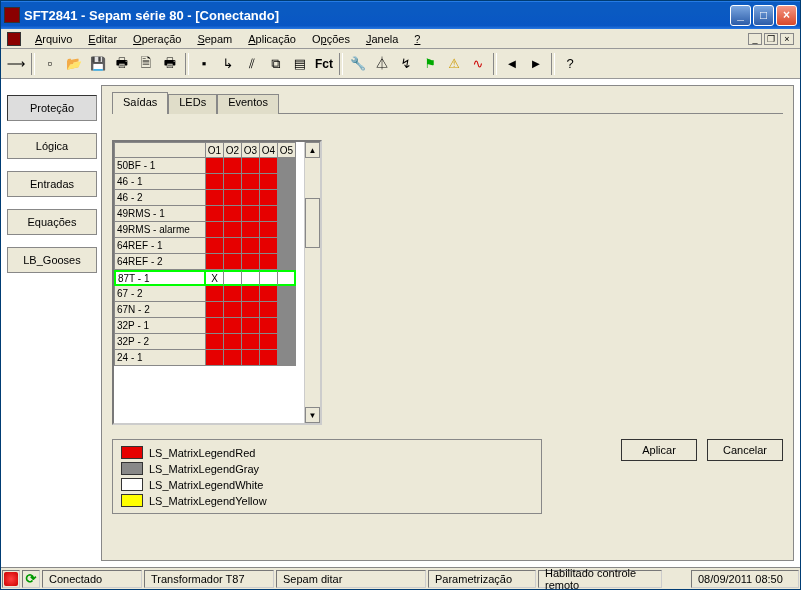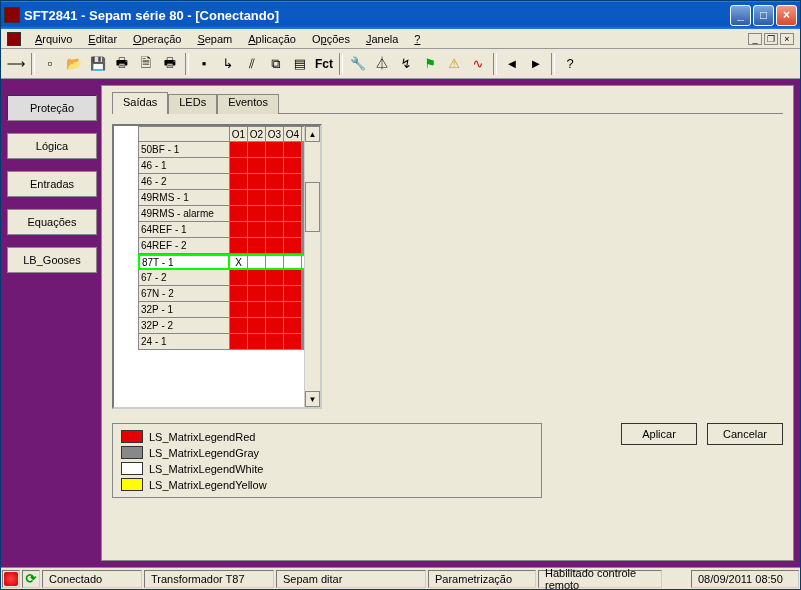--- a/index.html
+++ b/index.html
@@ -15,31 +15,31 @@
 .tb-close { background: linear-gradient(#f59784,#d9492b); color: white; }
 .menubar { height: 20px; background: #ece9d8; display: flex; align-items: center; padding: 0 6px; gap: 0; border-bottom: 1px solid #999; }
 .menu-icon { width: 14px; height: 14px; background: #8b0000; margin-right: 6px; border: 1px solid #333; }
 .menu-item { padding: 2px 8px; cursor: pointer; }
 .menu-item u { text-decoration: underline; }
 .mdi-btns { margin-left: auto; display: flex; gap: 2px; }
 .mdi-btn { width: 14px; height: 12px; border: 1px solid #888; background: #ece9d8; font-size: 9px; display: flex; align-items: center; justify-content: center; cursor: pointer; }
 .toolbar { height: 30px; background: #ece9d8; border-bottom: 1px solid #999; display: flex; align-items: center; padding: 2px 4px; gap: 2px; }
 .tool-btn { width: 22px; height: 22px; border: 1px solid transparent; display: flex; align-items: center; justify-content: center; cursor: pointer; font-size: 13px; }
 .tool-sep { width: 4px; height: 22px; border-left: 1px solid #888; border-right: 1px solid #fff; margin: 0 2px; }
-.content { flex: 1; display: flex; padding: 6px; gap: 4px; background: #701a75; }
+.content { flex: 1; display: flex; padding: 6px; gap: 4px; background: #ffffff; }
 .sidebar { width: 90px; display: flex; flex-direction: column; gap: 12px; padding-top: 10px; }
 .side-btn { height: 26px; border: 1px solid #888; background: #ece9d8; cursor: pointer; font-size: 11px; display: flex; align-items: center; justify-content: center; }
 .side-btn.active { border: 1px inset #888; background: #ddd; }
 .main-panel { flex: 1; border: 1px solid #888; background: #ece9d8; padding: 6px 10px 6px 10px; display: flex; flex-direction: column; }
 .tabs { display: flex; height: 22px; }
 .tab { padding: 3px 10px; border: 1px solid #888; background: #ece9d8; cursor: pointer; font-size: 11px; border-bottom: none; position: relative; }
 .tab.active { background: #ece9d8; z-index: 2; }
 .tab:not(.active) { background: #e0ddc9; margin-top: 2px; padding-top: 1px; padding-bottom: 1px; }
 .tab-underline { flex: 1; border-bottom: 1px solid #888; }
-.matrix-area { border: 2px inset #ccc; background: white; padding: 0; display: flex; margin-top: 10px; width: 210px; height: 285px; position: relative; justify-content: flex-end; }
+.matrix-area { border: 2px inset #ccc; background: white; padding: 0; display: flex; margin-top: 26px; width: 210px; height: 285px; position: relative; }
 .matrix-container { display: flex; flex-direction: column; }
 .matrix-header { display: flex; }
 .matrix-corner { width: 92px; height: 16px; background: #ece9d8; border: 1px solid #888; }
 .matrix-colhead { width: 18px; height: 16px; background: #ece9d8; border: 1px solid #888; border-left: none; font-size: 10px; display: flex; align-items: center; justify-content: center; }
 .matrix-row { display: flex; height: 16px; }
 .matrix-row.selected .row-label { border: 2px solid #00ff00; background: white; }
 .matrix-row.selected .cell { border-top: 2px solid #00ff00; border-bottom: 2px solid #00ff00; }
 .matrix-row.selected .cell:last-child { border-right: 2px solid #00ff00; }
 .row-label { width: 92px; background: #ece9d8; border: 1px solid #888; border-top: none; font-size: 10px; padding-left: 2px; display: flex; align-items: center; white-space: nowrap; overflow: hidden; }
 .cell { width: 18px; border: 1px solid #888; border-top: none; border-left: none; display: flex; align-items: center; justify-content: center; font-size: 10px; }

